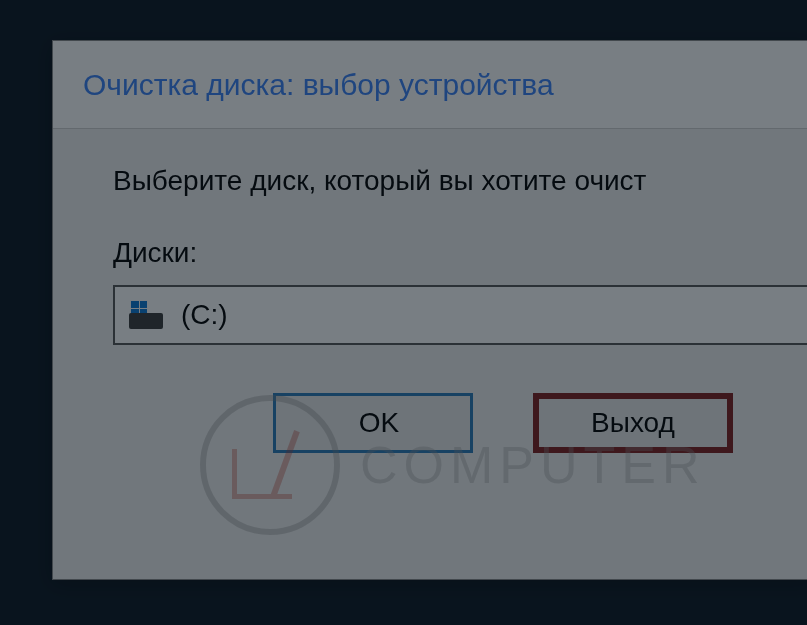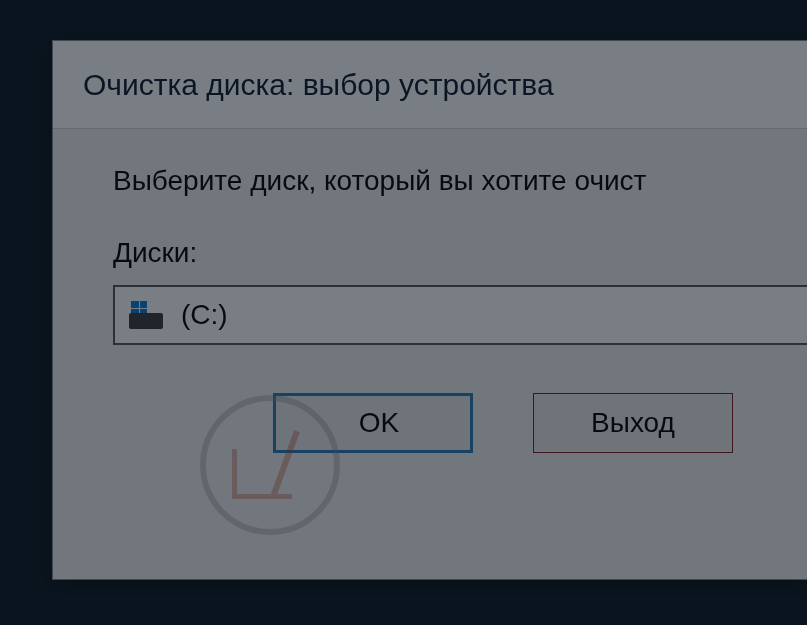--- a/index.html
+++ b/index.html
@@ -35,21 +35,21 @@
     .titlebar {
       height: 88px;
       background: #ffffff;
       display: flex;
       align-items: center;
       padding-left: 30px;
       border-bottom: 1px solid #d0d0d0;
     }
     .titlebar-text {
       font-size: 30px;
-      color: #0f172a;
+      color: #3b82f6;
       font-weight: 400;
     }
     .content {
       padding: 36px 60px 30px 60px;
     }
     .instruction {
       font-size: 28px;
       color: #000;
       font-weight: 400;
       margin-bottom: 40px;
@@ -106,21 +106,21 @@
     .button-row {
       margin-top: 48px;
       display: flex;
       gap: 60px;
       padding-left: 160px;
     }
     .btn {
       min-width: 200px;
       height: 60px;
       background: #e8e8e8;
-      border: 1px solid #7f1d1d;
+      border: 6px solid #7f1d1d;
       font-size: 28px;
       color: #000;
       display: flex;
       align-items: center;
       justify-content: center;
       cursor: pointer;
     }
     .btn.primary {
       border: 3px solid #2a7ab8;
       padding-left: 12px;
@@ -203,15 +203,16 @@
       </div>
     </div>
   </div>
 </div>
 
 <div class="watermark">
   <div class="watermark-logo">
     <div class="box"></div>
     <div class="slash"></div>
   </div>
+  <div class="watermark-text">COMPUTER</div>
 </div>
 
 <div class="dark-overlay"></div>
 
 </body></html>

